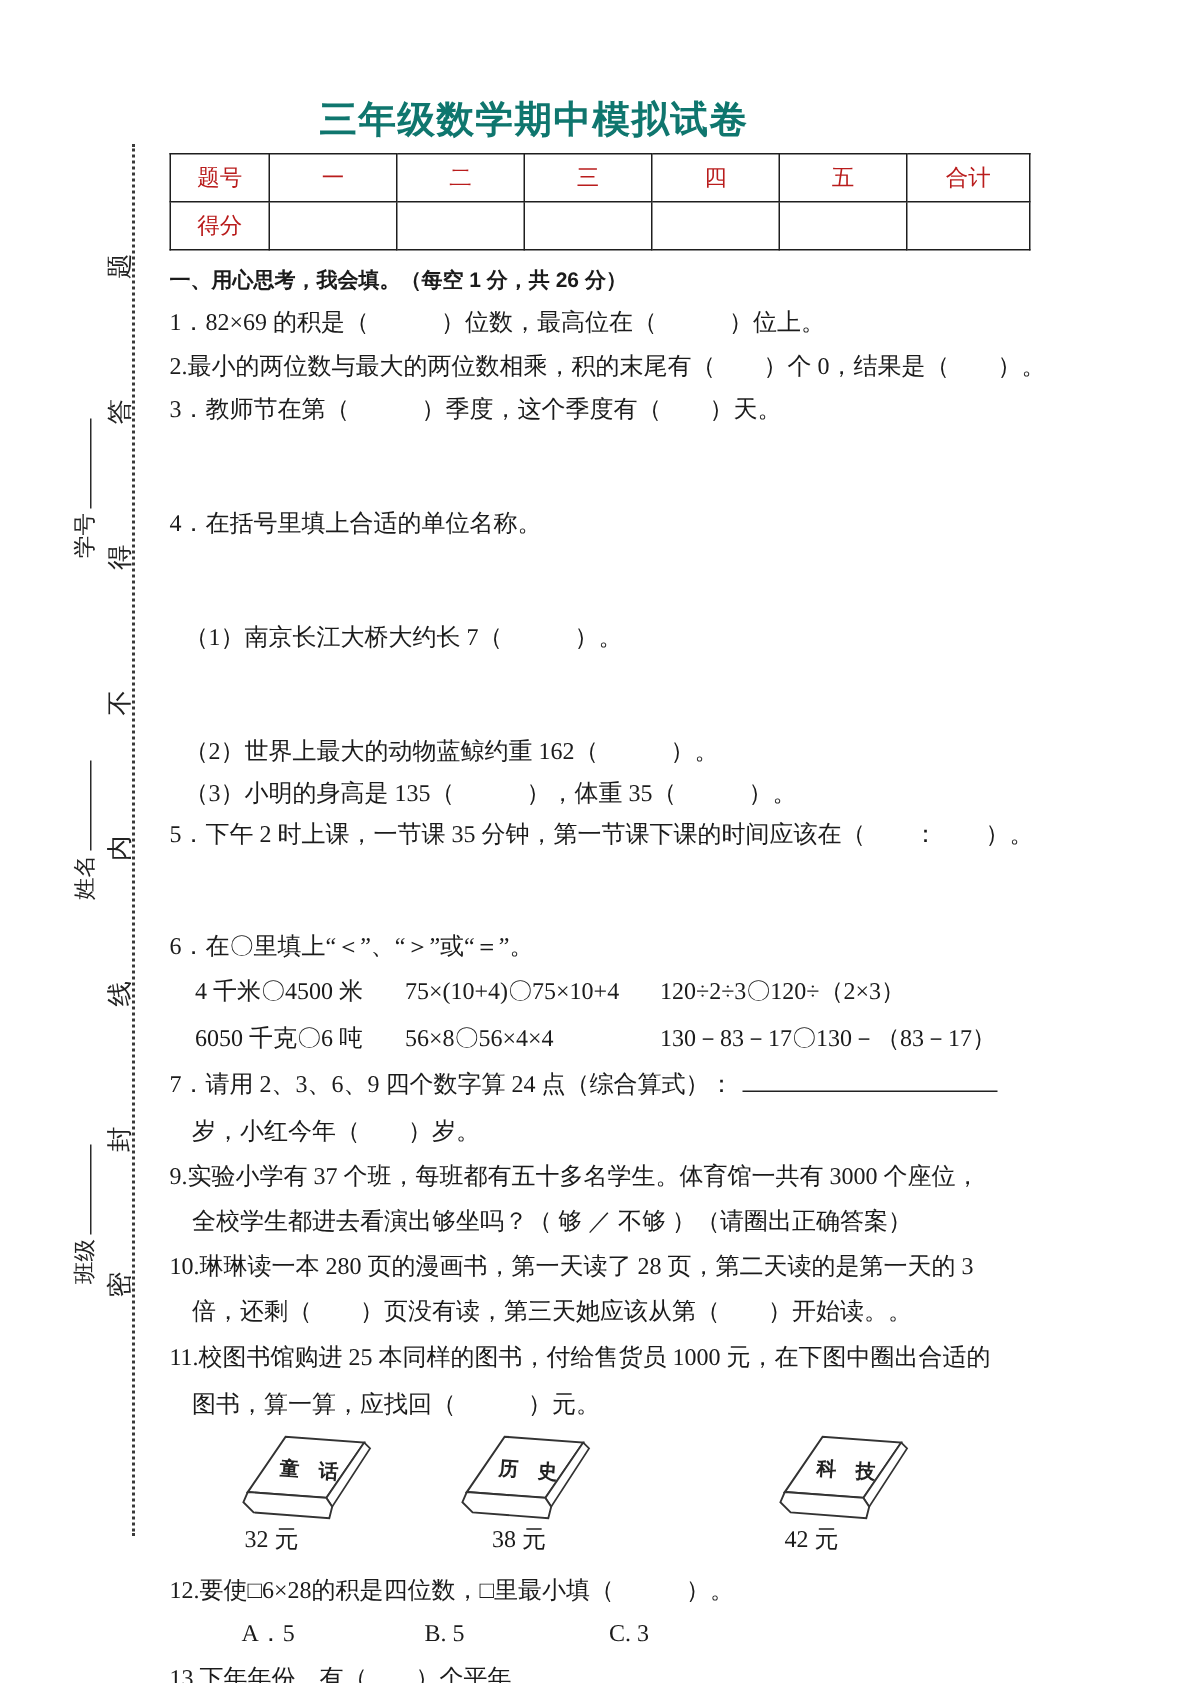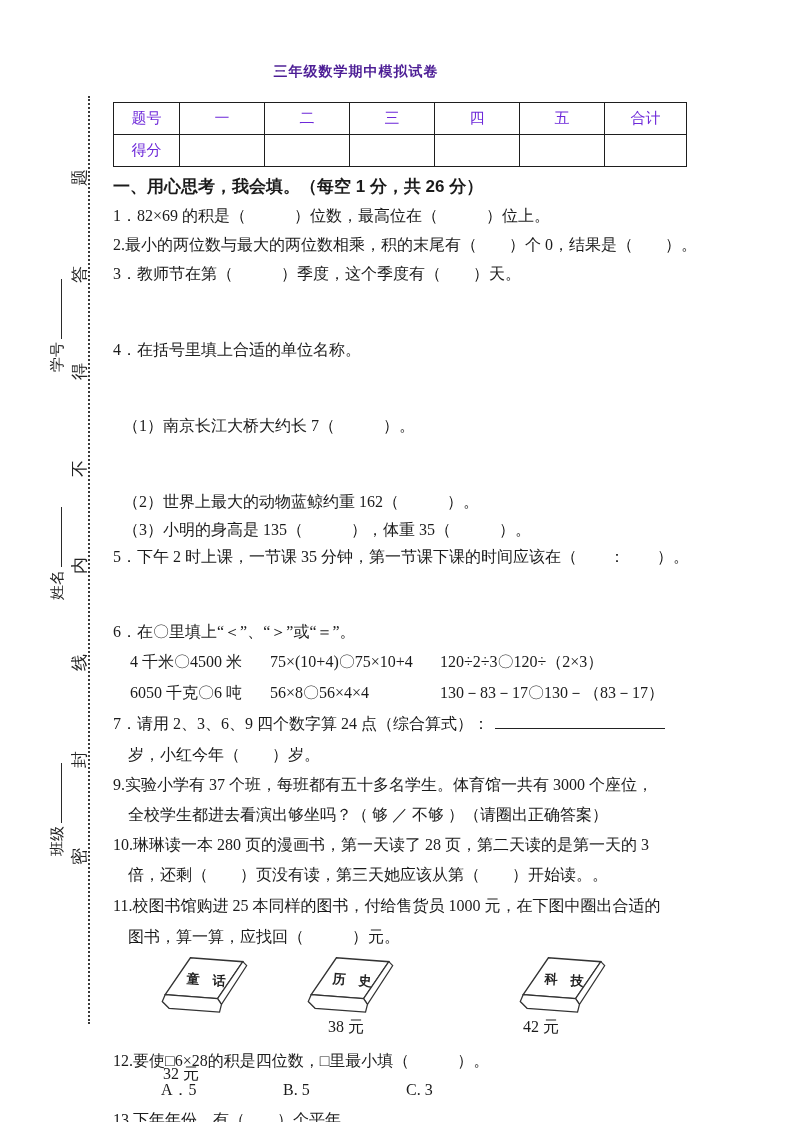--- a/index.html
+++ b/index.html
@@ -25,44 +25,44 @@
   .seal-label .sl-line{
     display:inline-block;width:60px;height:14px;
     border-bottom:1.4px solid #2a2a2a;margin-left:3px;
   }
   .sl-xuehao{left:7px;top:311px;}
   .sl-xingming{left:7px;top:539px;}
   .sl-banji{left:7px;top:795px;}
   
   .exam-title{
     position:absolute;left:0;top:63px;width:712px;text-align:center;
-    font-size:14px;font-weight:700;letter-spacing:1px;color:#4c1d95;
+    font-size:25px;font-weight:700;letter-spacing:1px;color:#0f766e;
   }
   
   table.score{
     position:absolute;left:113px;top:102px;border-collapse:collapse;
-    table-layout:fixed;font-size:15px;color:#6d28d9;
+    table-layout:fixed;font-size:15px;color:#b91c1c;
   }
   table.score td{
     border:1.7px solid #1e1e1e;height:31px;text-align:center;
     padding:0;background:#fff;
   }
   .c0{width:65px;} .c1,.c2,.c3,.c4,.c5{width:84px;} .c6{width:81px;}
   
   .main-col{
     position:absolute;left:113px;top:172px;width:620px;font-size:16px;
   }
   .ln{height:29px;line-height:29px;white-space:nowrap;}
   .h27{height:27px;line-height:27px;}
   .h28{height:28px;line-height:28px;margin-top:48px;}
   .h30{height:30px;line-height:30px;}
   .h31{height:31px;line-height:31px;}
   .heading{
     font-family:"Liberation Sans","DejaVu Sans",sans-serif;
-    font-weight:700;font-size:17px;
+    font-weight:700;font-size:14px;
   }
   .indent-sub{padding-left:10px;}
   .indent-cont{padding-left:15px;}
   .cmp-row{padding-left:17px;}
   .cmp-row .cmp1{display:inline-block;width:140px;}
   .cmp-row .cmp2{display:inline-block;width:170px;}
   .fill-line{
     display:inline-block;width:170px;height:14px;
     border-bottom:1.6px solid #222;margin-left:6px;
   }
@@ -70,21 +70,21 @@
   .books-row{position:relative;height:64px;}
   .book{position:absolute;top:0;}
   .bk1{left:44px;} .bk2{left:190px;} .bk3{left:402px;}
   .book svg{display:block;}
   .book svg text{
     font-family:"Liberation Serif","DejaVu Serif",serif;
     font-size:13.5px;font-weight:600;fill:#222;letter-spacing:5px;
   }
   .prices-row{position:relative;height:22px;line-height:22px;font-size:16px;}
   .price{position:absolute;top:0;width:70px;}
-  .pr1{left:50px;margin-top:47px;} .pr2{left:215px;} .pr3{left:410px;}
+  .pr1{left:50px;} .pr2{left:215px;} .pr3{left:410px;}
   .spacer8{height:8px;}
   
   .opt-row{padding-left:35px;}
   .opt-row .opt{display:inline-block;}
   .opt-a{width:122px;margin-left:13px;} .opt-b{width:123px;}
   .years-row{padding-left:52px;}
   .years-row .yr{display:inline-block;}
   .y0{width:75px;} .y1{width:85px;} .y2{width:81px;} .y3{width:87px;}
 </style>
 </head>

